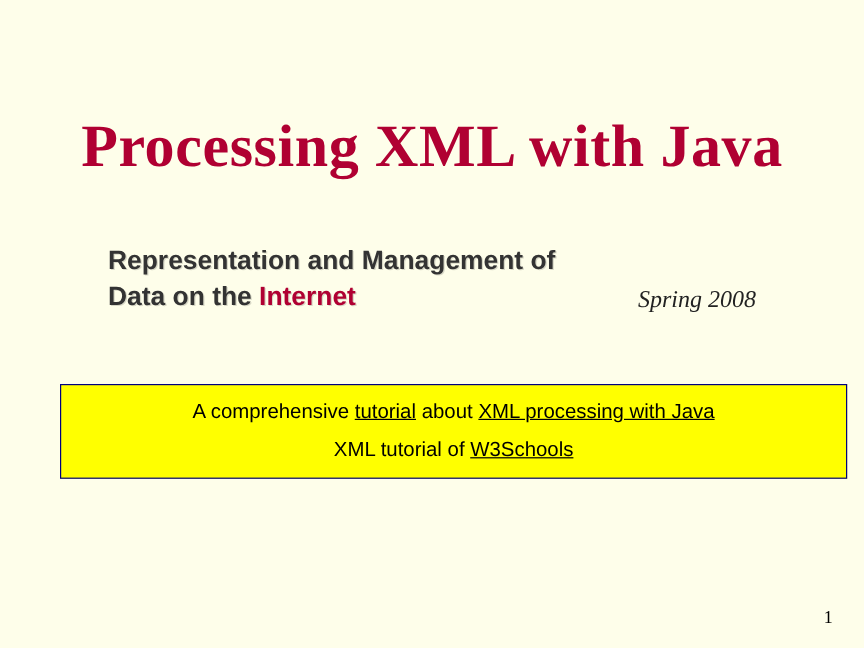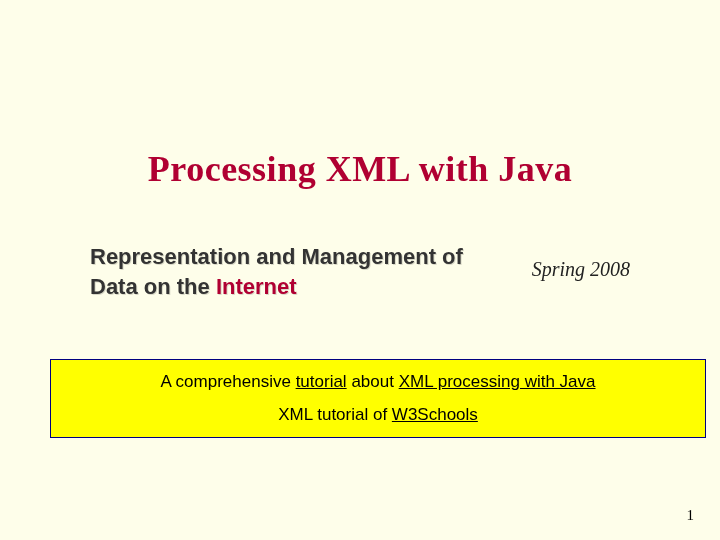--- a/index.html
+++ b/index.html
@@ -11,24 +11,24 @@
     position: relative;
     overflow: hidden;
   }
   .slide {
     width: 100%;
     height: 100%;
     padding: 40px 50px;
     position: relative;
   }
   .title {
-    font-size: 36px;
+    font-size: 50px;
     color: #B00032;
     text-align: center;
-    margin-top: 108px;
+    margin-top: 52px;
     letter-spacing: 0.5px;
   }
   .subtitle-block {
     margin: 52px auto 0;
     width: 540px;
     display: flex;
     align-items: flex-start;
     gap: 28px;
   }
   .subtitle-left {
@@ -42,21 +42,21 @@
   }
   .subtitle-left .internet {
     color: #B00032;
   }
   .subtitle-right {
     font-family: "Times New Roman", Times, serif;
     font-style: italic;
     font-size: 20px;
     color: #222222;
     white-space: nowrap;
-    margin-top: 16px;
+    margin-top: 37px;
   }
   .yellow-box {
     background: #FFFF00;
     border: 1px solid #000080;
     margin: 58px auto 0;
     width: 656px;
     padding: 6px 12px;
     text-align: center;
     font-family: Arial, Helvetica, sans-serif;
     font-size: 17px;

